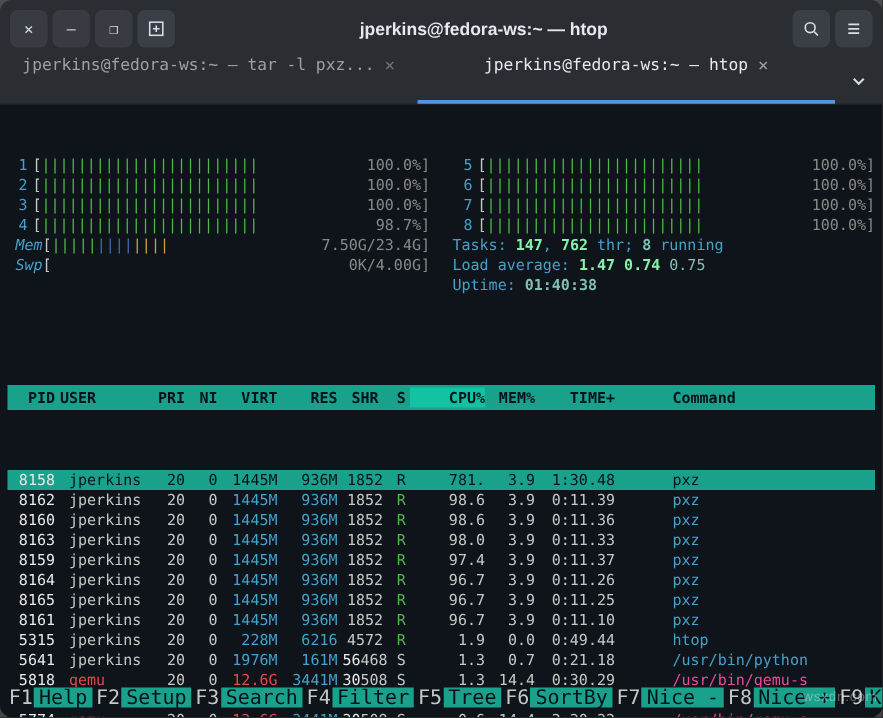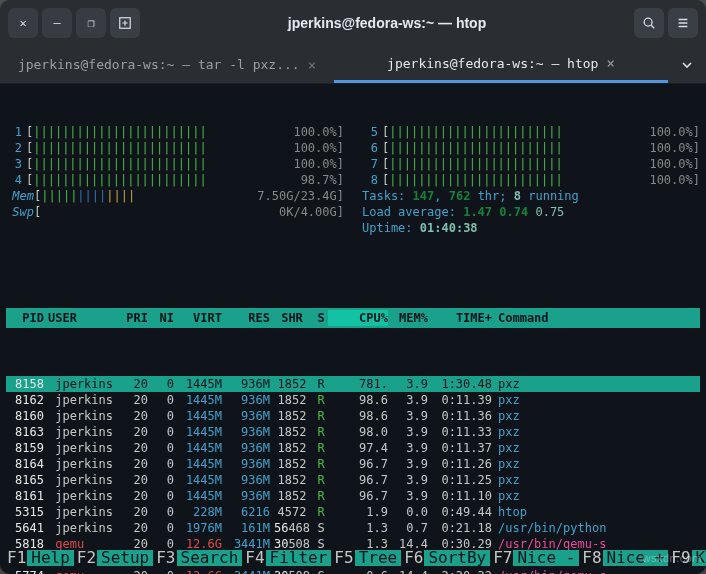--- a/index.html
+++ b/index.html
@@ -3,54 +3,54 @@
 <meta charset="utf-8">
 <style>
   * { margin: 0; padding: 0; box-sizing: border-box; font-family: "DejaVu Sans Mono", Menlo, Consolas, monospace; }
   body { background: #555; display: flex; justify-content: center; align-items: flex-start; }
   .window { width: 706px; height: 574px; background: #2a2e33; border-radius: 10px; overflow: hidden; box-shadow: 0 6px 24px rgba(0,0,0,.5); position: relative; }
   .titlebar { height: 46px; background: #2a2e33; display: flex; align-items: center; padding: 0 8px; gap:4px; }
   .tb-btn { width:30px; height:30px; border-radius:6px; background:#383c42; color:#d8dee9; display:flex; align-items:center; justify-content:center; cursor:pointer; font-size:12px; }
   .tb-btn.solid { background:#3a3f46; }
   .tb-title { flex:1; text-align:center; color:#e5e9f0; font: 600 14px/1 sans-serif; }
   .tabbar { height:38px; background:#2a2e33; display:flex; align-items:stretch; border-bottom:1px solid #1b1e22; }
-  .tab { flex:1; display:flex; align-items:center; justify-content:center; padding:0 8px; color:#9aa0a6; font: 13px/1 sans-serif; position:relative; cursor:pointer; }
+  .tab { flex:1; display:flex; justify-content:center; padding:0 8px; color:#9aa0a6; font: 13px/1 sans-serif; position:relative; cursor:pointer; }
   .tab.active { color:#e5e9f0; border-bottom:3px solid #5294e2; }
   .tab .close { margin-left:8px; opacity:.6; font-size:14px; }
   .tab-add { width:38px; display:flex; align-items:center; justify-content:center; color:#e5e9f0; }
   .term { background:#0e1419; color:#c5c8c6; padding:8px 6px 0 6px; font-size:12px; line-height:16px; height:calc(100% - 46px - 38px); white-space:pre; overflow:hidden; }
   .bars { display:flex; gap:18px; }
   .col { flex:1; }
   .barline { display:flex; }
   .bnum { color:#44a0cc; width:20px; text-align:right; padding-right:4px;}
   .bnum.mem { color:#44a0cc; width:28px; padding-right:0;font-style:italic;}
   .bracket { color:#c5c8c6; }
   .ticks { color:#4db848; letter-spacing:0px; }
   .ticks.mem1 { color:#4db848; }
   .ticks.mem2 { color:#3d6db5; }
   .ticks.mem3 { color:#cca43b; }
   .pct { color:#888; margin-left:auto; }
   .statline { color:#44a0cc; }
-  .statline .b { color:#15803d; font-weight:bold; }
+  .statline .b { color:#86efac; font-weight:bold; }
   .statline .v { color:#7fbfb4; }
   .header-row { background:#1aa18c; color:#03131a; margin-top:8px; padding:2px 0; font-weight:bold; }
   .header-row .sort { background:#13c2a3; }
   .row { display:flex; }
   .c-pid{width:42px;text-align:right;padding-right:4px;}
   .c-user{width:70px;}
   .c-pri{width:30px;text-align:right;}
   .c-ni{width:26px;text-align:right;}
   .c-virt{width:48px;text-align:right;}
   .c-res{width:48px;text-align:right;}
   .c-shr{width:44px;text-align:center;}
   .c-s{width:14px;text-align:center;}
   .c-cpu{width:60px;text-align:right;}
   .c-mem{width:40px;text-align:right;}
   .c-time{width:64px;text-align:right;}
-  .c-cmd{flex:1;padding-left:6px;overflow:hidden;}
+  .c-cmd{flex:1;padding-left:6px;overflow:hidden;margin-left:40px;}
   .hl-row { background:#1aa18c; color:#03131a; }
   .cyan{color:#44a0cc;}
   .white{color:#e8e8e8;}
   .green{color:#4db848;}
   .red{color:#dd4b4b;}
   .dim{color:#ec4899;}
   .fkeys { background:#0e1419; display:flex; font-size:16px; line-height:16px; position:absolute; bottom:8px; left:6px; right:6px;}
   .fk { display:flex; }
   .fk .n { color:#c5c8c6; background:#0e1419; padding:0 1px;}
   .fk .l { background:#1aa18c; color:#03131a; padding:0 4px; margin-right:2px;}

